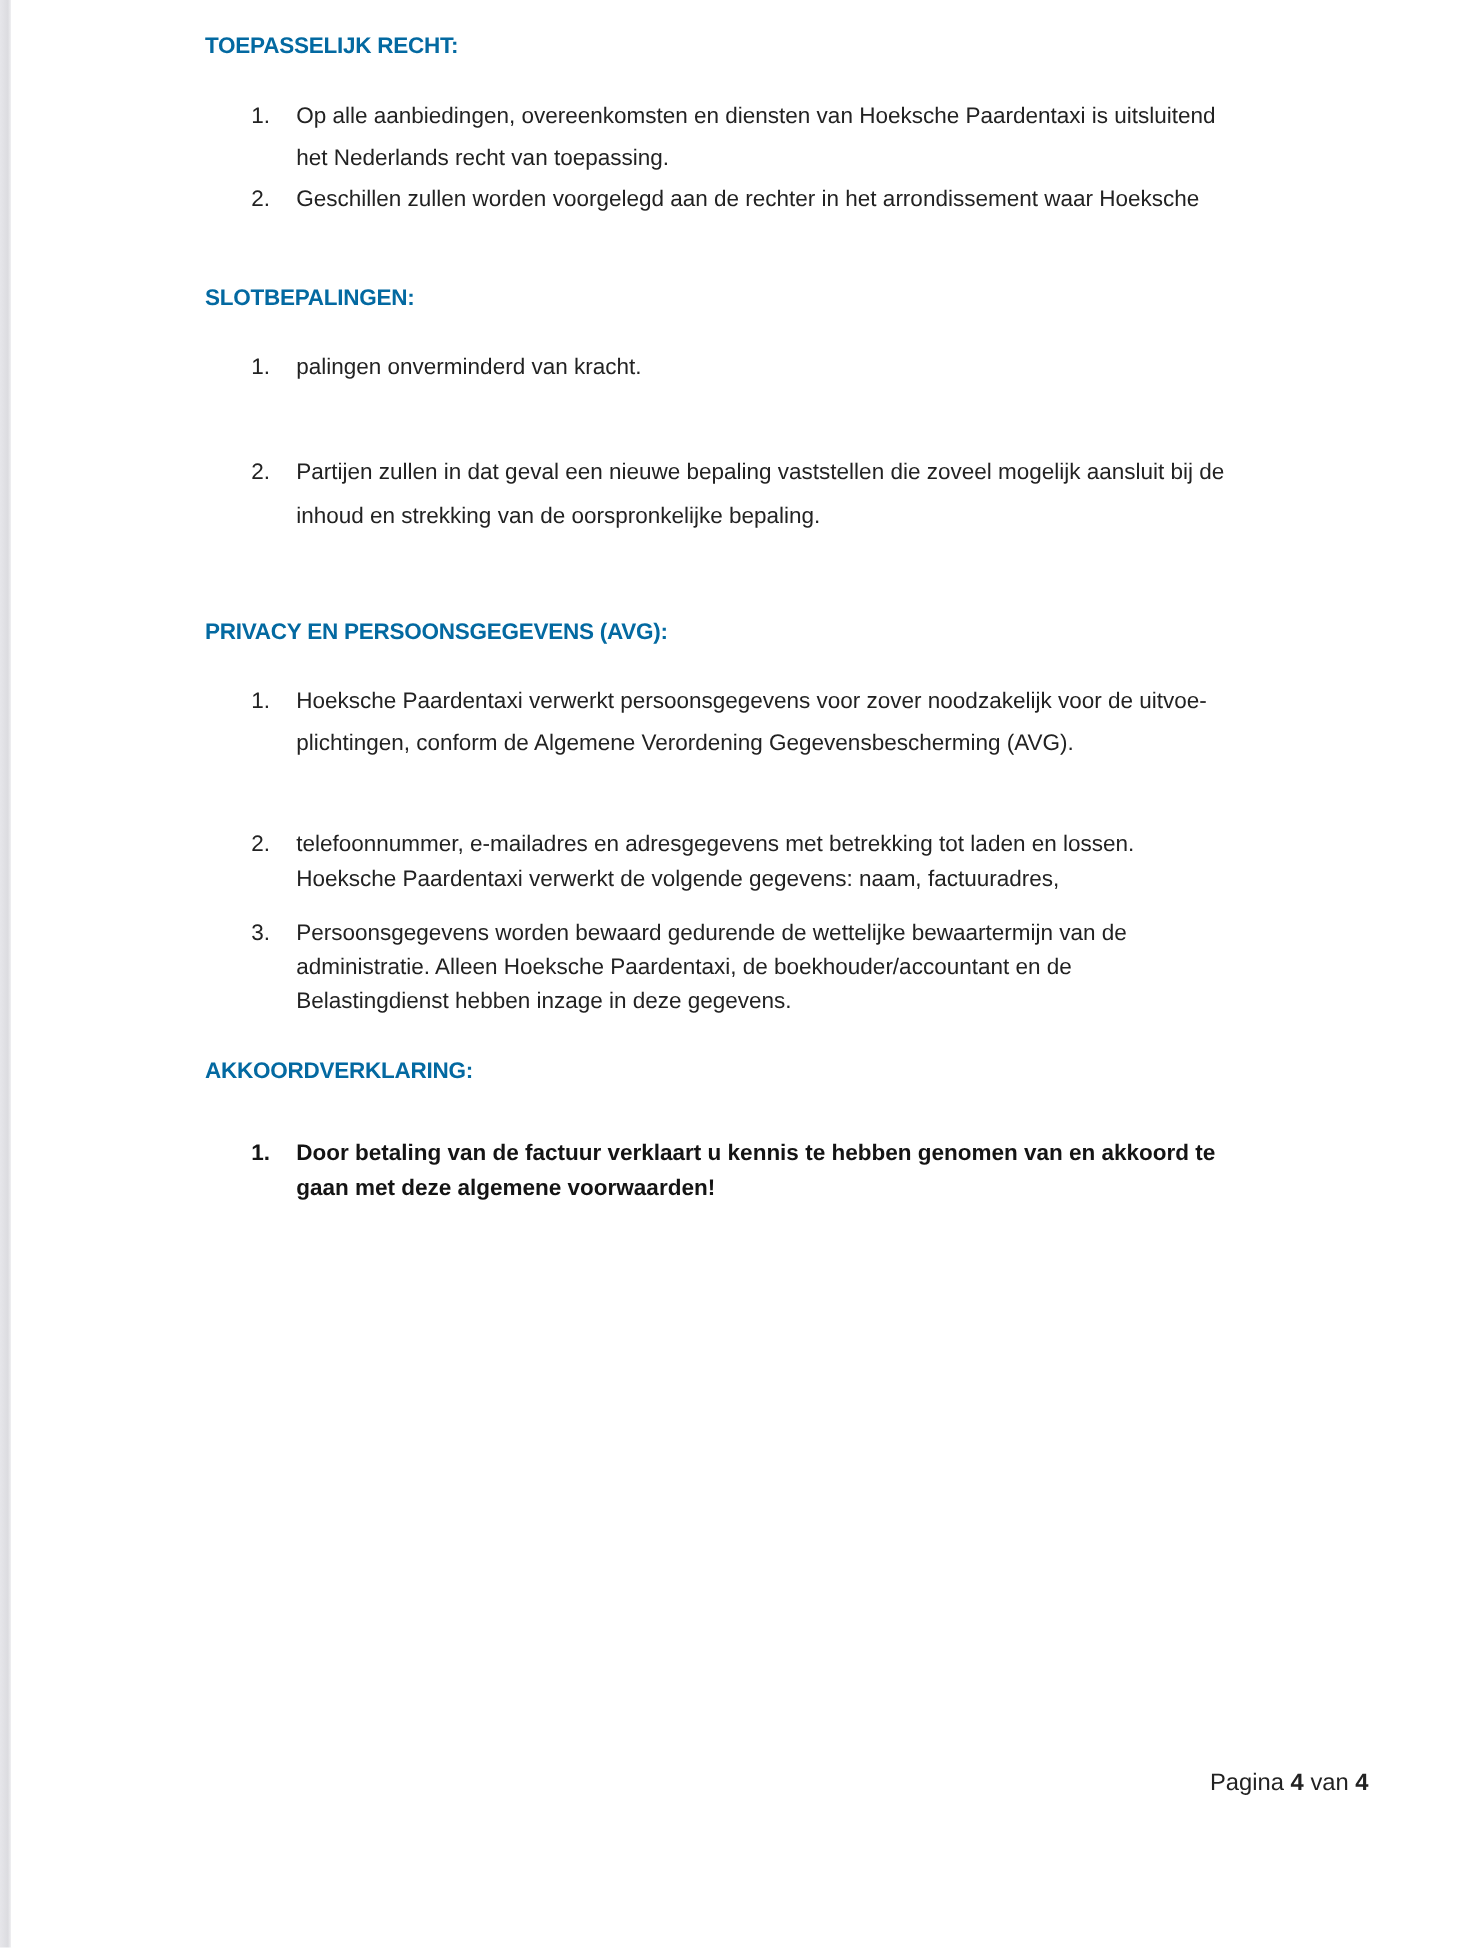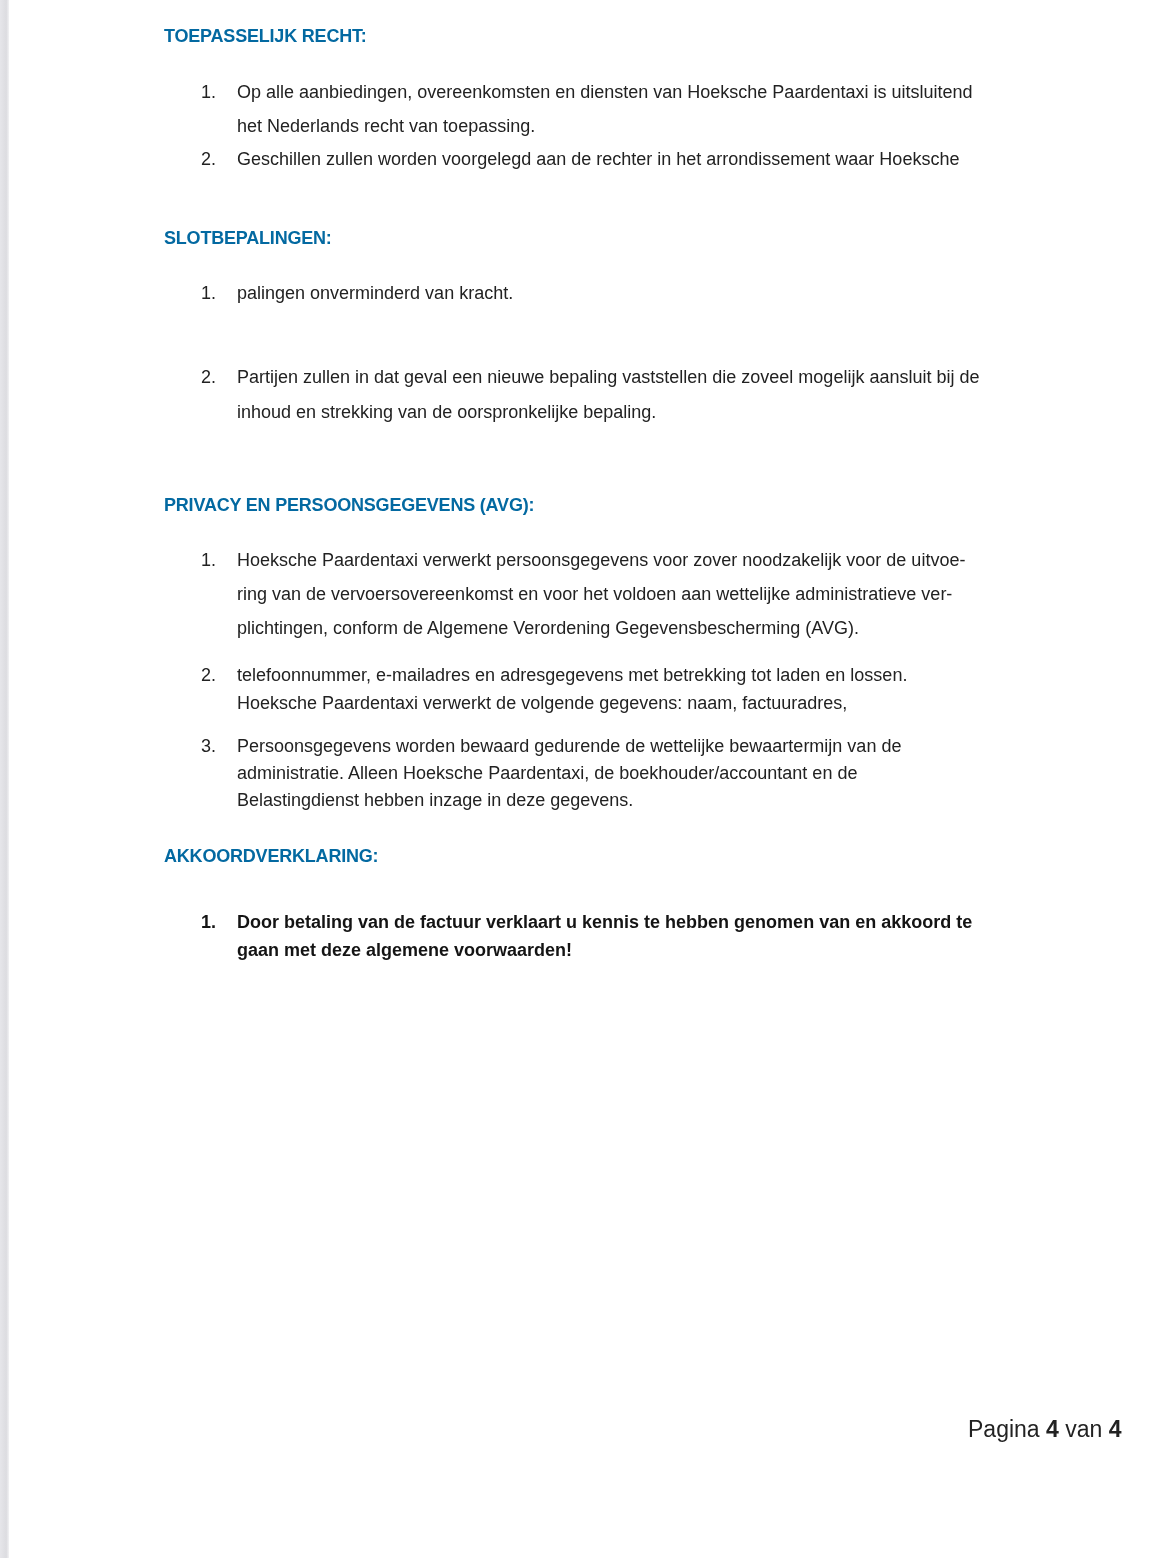--- a/index.html
+++ b/index.html
@@ -17,21 +17,21 @@
     .heading {
       position: absolute; left: 155px; font-weight: bold; font-size: 18px;
       letter-spacing: -0.2px; color: #0369a1;
     }
     .item { position: absolute; left: 192px; width: 900px; font-size: 18px; color: #222; }
     .item .num { position: absolute; left: 0; top: 0; width: 30px; }
     .item .txt { position: absolute; left: 36px; width: 870px; white-space: nowrap; }
     .item .txt span { display: block; }
     .item.bold { font-weight: bold; color: #141414; }
     .footer {
-      position: absolute; left: 959px; top: 1416px; font-size: 23px; color: #222;
+      position: absolute; left: 959px; top: 1416px; font-size: 19px; color: #222;
     }
     .footer b { font-weight: bold; }
   </style>
 </head>
 <body>
 
 <div class="side-gutter"></div>
 
 <div class="page">
 
@@ -63,21 +63,20 @@
       <span>Partijen zullen in dat geval een nieuwe bepaling vaststellen die zoveel mogelijk aansluit bij de</span>
       <span>inhoud en strekking van de oorspronkelijke bepaling.</span>
     </div>
   </div>
 
   <div class="heading" style="top:495px">PRIVACY EN PERSOONSGEGEVENS (AVG):</div>
   <div class="item" style="top:543px;line-height:34px">
     <span class="num">1.</span>
     <div class="txt">
       <span>Hoeksche Paardentaxi verwerkt persoonsgegevens voor zover noodzakelijk voor de uitvoe-</span>
-      <span>ring van de vervoersovereenkomst en voor het voldoen aan wettelijke administratieve ver-</span>
       <span>plichtingen, conform de Algemene Verordening Gegevensbescherming (AVG).</span>
     </div>
   </div>
   <div class="item" style="top:661px;line-height:28px">
     <span class="num">2.</span>
     <div class="txt">
       <span>telefoonnummer, e-mailadres en adresgegevens met betrekking tot laden en lossen.</span>
       <span>Hoeksche Paardentaxi verwerkt de volgende gegevens: naam, factuuradres,</span>
     </div>
   </div>

